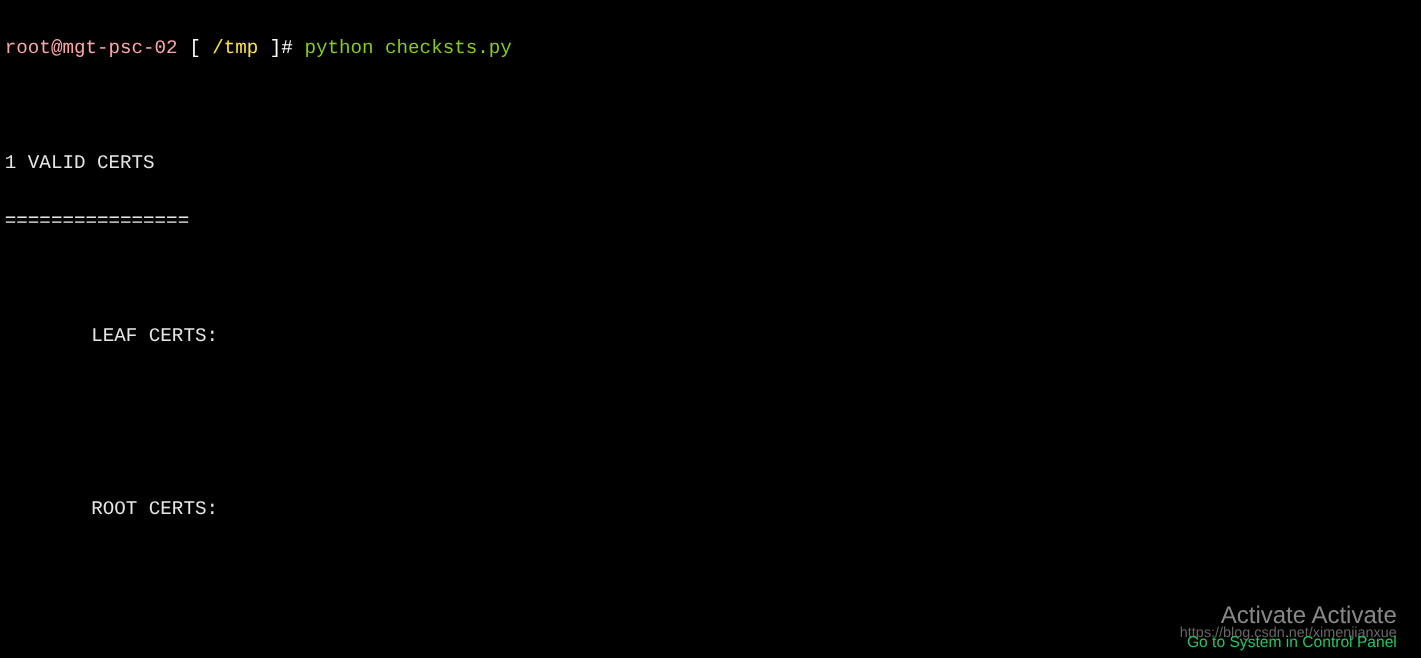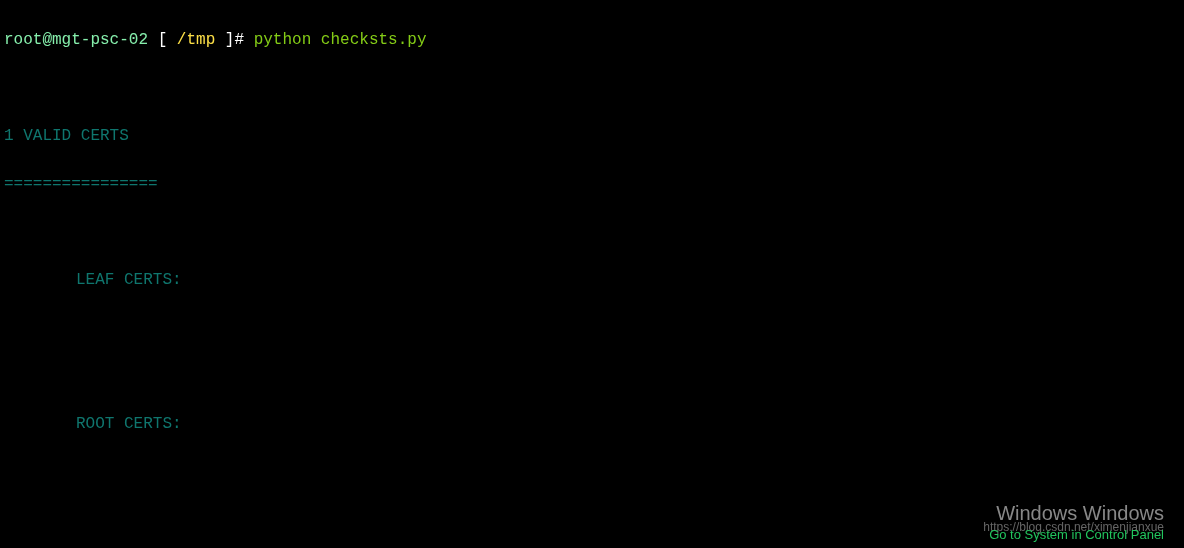--- a/index.html
+++ b/index.html
@@ -16,33 +16,33 @@
       width: 1184px;
       height: 548px;
       overflow: hidden;
       position: relative;
       padding: 4px;
     }
     .terminal {
       white-space: pre;
     }
     .prompt-user {
-      color: #86efac;
+      color: #fca5a5;
     }
     .prompt-path {
       color: #fde047;
     }
     .prompt-bracket {
       color: #ffffff;
     }
     .command {
       color: #84cc16;
     }
     .output {
-      color: #0f766e;
+      color: #e5e5e5;
     }
     .watermark-activate {
       position: absolute;
       bottom: 20px;
       right: 20px;
       color: #888888;
       font-family: 'Segoe UI', sans-serif;
       font-size: 20px;
       font-weight: 300;
     }
@@ -93,15 +93,15 @@
 
 
 
 
 
 
 
 
 </div>
 
-<div class="watermark-activate">Windows Windows</div>
+<div class="watermark-activate">Activate Activate</div>
 <div class="watermark-blog">https://blog.csdn.net/ximenjianxue</div>
 <div class="watermark-goto">Go to System in Control Panel</div>
 
 </body></html>

